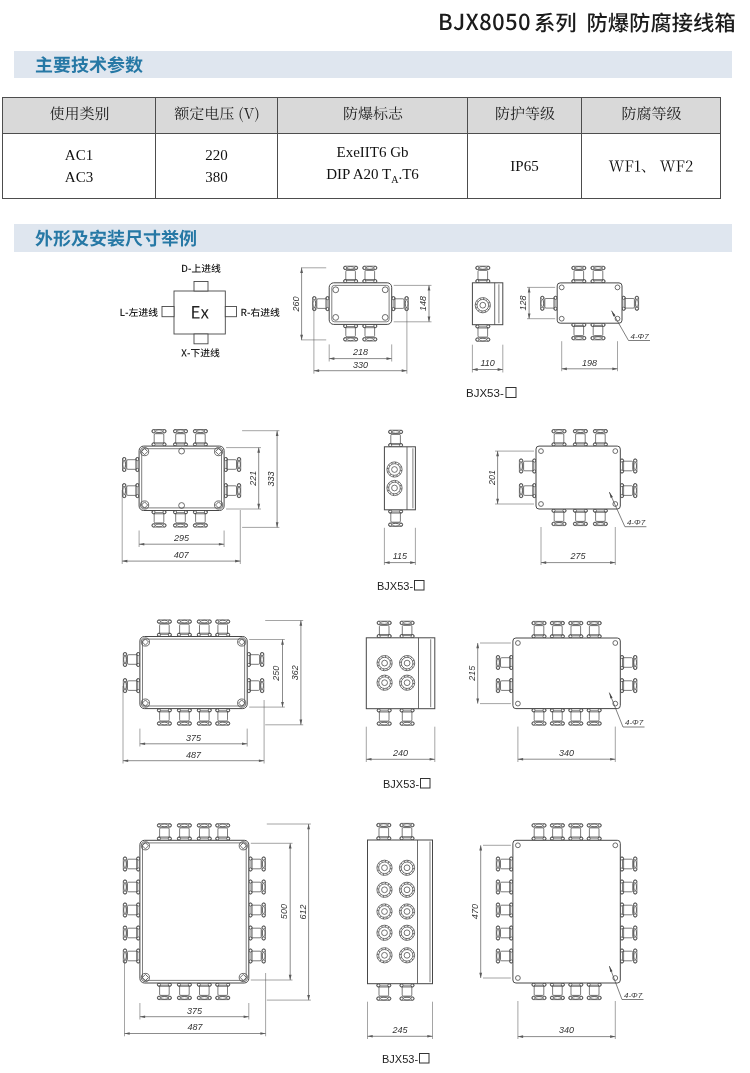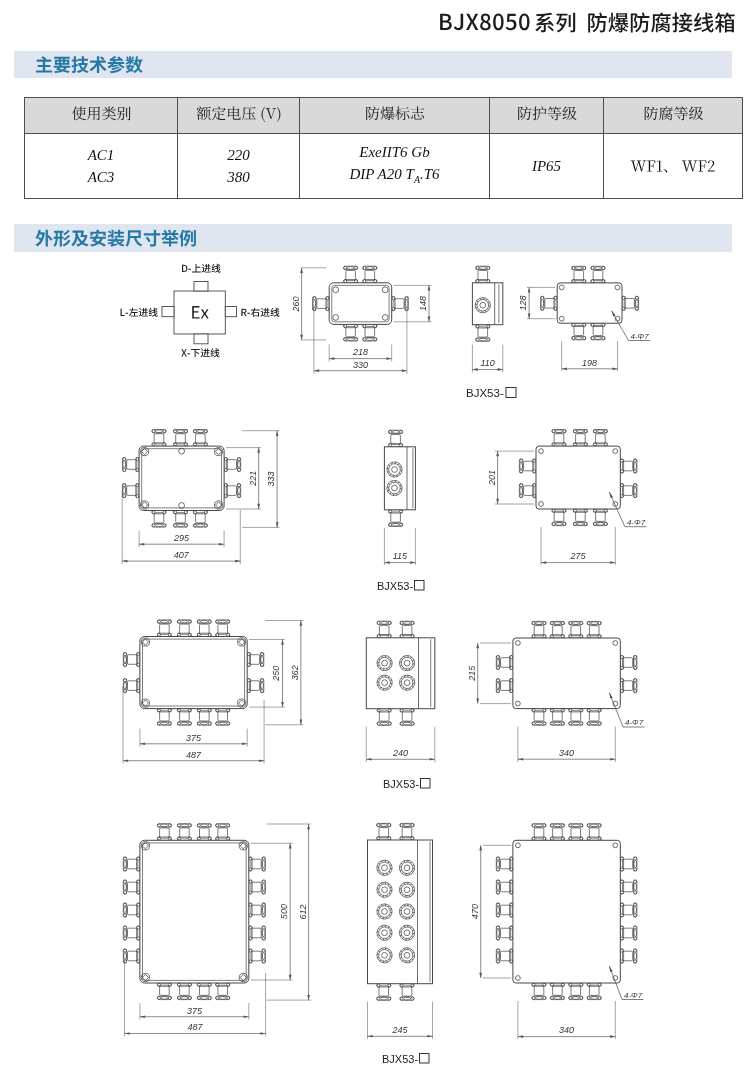--- a/index.html
+++ b/index.html
@@ -1,17 +1,17 @@
 <!DOCTYPE html>
 <html><head><meta charset="utf-8"><title>BJX8050</title><style>
 html,body{margin:0;padding:0;background:#fff;}
 body{width:750px;height:1073px;position:relative;overflow:hidden;font-family:"Liberation Sans",sans-serif;}
 .abs{position:absolute;}
 .bar{position:absolute;left:14px;width:718px;height:27px;background:#dfe6ef;}
-table.t{position:absolute;left:24px;top:97px;border-collapse:collapse;table-layout:fixed;width:718px;font-style:italic;}
+table.t{position:absolute;left:2px;top:97px;border-collapse:collapse;table-layout:fixed;width:718px;}
 table.t td{border:1px solid #4d4d4d;text-align:center;vertical-align:middle;padding:0;}
 td.hd{background:#d9d9d9;height:35px;}
 td.bd{height:64px;font-family:"Liberation Serif",serif;font-size:15px;color:#111;line-height:22px;}
 </style></head><body>
 
 <svg class="abs" style="left:438px;top:0" width="310" height="44" viewBox="0 0 310 44">
     <g fill="#1c1c1c">
       <path transform="translate(0,30)" d="M2.1 0.0V-16.2H7.2Q8.8 -16.2 10.1 -15.8Q11.4 -15.4 12.1 -14.6Q12.9 -13.7 12.9 -12.2Q12.9 -11.4 12.6 -10.7Q12.3 -10.0 11.8 -9.5Q11.3 -9.0 10.6 -8.7V-8.6Q12.0 -8.3 12.8 -7.4Q13.7 -6.4 13.7 -4.8Q13.7 -3.1 12.9 -2.1Q12.1 -1.0 10.7 -0.5Q9.4 0.0 7.6 0.0ZM4.7 -9.4H6.9Q8.7 -9.4 9.5 -10.1Q10.4 -10.8 10.4 -11.9Q10.4 -13.1 9.5 -13.7Q8.6 -14.2 6.9 -14.2H4.7ZM4.7 -2.0H7.3Q9.2 -2.0 10.2 -2.7Q11.2 -3.4 11.2 -4.9Q11.2 -6.3 10.2 -6.9Q9.2 -7.5 7.3 -7.5H4.7Z M20.5 0.3Q18.8 0.3 17.7 -0.4Q16.5 -1.1 15.8 -2.4L17.5 -3.7Q18.1 -2.8 18.7 -2.4Q19.4 -1.9 20.2 -1.9Q21.4 -1.9 22.0 -2.7Q22.6 -3.4 22.6 -5.2V-16.2H25.2V-5.0Q25.2 -3.5 24.7 -2.3Q24.2 -1.1 23.1 -0.4Q22.1 0.3 20.5 0.3Z M28.0 0.0 32.6 -8.4 28.2 -16.2H31.1L33.0 -12.4Q33.3 -11.8 33.6 -11.3Q33.9 -10.7 34.3 -10.0H34.4Q34.7 -10.7 35.0 -11.3Q35.2 -11.8 35.5 -12.4L37.4 -16.2H40.1L35.7 -8.2L40.4 0.0H37.5L35.4 -4.0Q35.1 -4.6 34.8 -5.3Q34.4 -5.9 34.1 -6.7H34.0Q33.6 -5.9 33.3 -5.3Q33.0 -4.6 32.7 -4.0L30.7 0.0Z M47.4 0.3Q45.9 0.3 44.7 -0.3Q43.5 -0.8 42.8 -1.8Q42.2 -2.8 42.2 -4.0Q42.2 -5.1 42.6 -5.9Q43.0 -6.8 43.6 -7.4Q44.3 -8.0 45.0 -8.4V-8.5Q44.1 -9.1 43.5 -10.1Q42.9 -11.0 42.9 -12.3Q42.9 -13.5 43.5 -14.5Q44.1 -15.4 45.1 -15.9Q46.2 -16.5 47.5 -16.5Q48.9 -16.5 49.9 -15.9Q51.0 -15.4 51.5 -14.4Q52.1 -13.4 52.1 -12.2Q52.1 -11.4 51.7 -10.6Q51.4 -9.9 50.9 -9.3Q50.5 -8.7 49.9 -8.4V-8.2Q50.7 -7.9 51.3 -7.3Q51.9 -6.7 52.3 -5.9Q52.7 -5.1 52.7 -4.0Q52.7 -2.8 52.0 -1.8Q51.4 -0.8 50.2 -0.3Q49.0 0.3 47.4 0.3ZM48.5 -9.0Q49.2 -9.7 49.6 -10.4Q49.9 -11.2 49.9 -12.0Q49.9 -12.8 49.7 -13.4Q49.4 -13.9 48.8 -14.3Q48.2 -14.6 47.5 -14.6Q46.5 -14.6 45.8 -14.0Q45.2 -13.4 45.2 -12.3Q45.2 -11.4 45.6 -10.8Q46.1 -10.2 46.8 -9.8Q47.6 -9.4 48.5 -9.0ZM47.5 -1.5Q48.3 -1.5 48.9 -1.9Q49.6 -2.2 49.9 -2.7Q50.3 -3.3 50.3 -4.0Q50.3 -4.8 50.0 -5.3Q49.6 -5.8 49.1 -6.2Q48.6 -6.7 47.8 -7.0Q47.1 -7.3 46.3 -7.7Q45.5 -7.1 44.9 -6.2Q44.4 -5.3 44.4 -4.3Q44.4 -3.5 44.8 -2.9Q45.2 -2.2 45.9 -1.9Q46.6 -1.5 47.5 -1.5Z M60.4 0.3Q58.8 0.3 57.6 -0.6Q56.4 -1.6 55.8 -3.5Q55.1 -5.3 55.1 -8.2Q55.1 -11.0 55.8 -12.8Q56.4 -14.7 57.6 -15.6Q58.8 -16.5 60.4 -16.5Q62.0 -16.5 63.1 -15.6Q64.3 -14.7 65.0 -12.8Q65.6 -11.0 65.6 -8.2Q65.6 -5.3 65.0 -3.5Q64.3 -1.6 63.1 -0.6Q62.0 0.3 60.4 0.3ZM60.4 -1.7Q61.2 -1.7 61.8 -2.4Q62.5 -3.0 62.8 -4.4Q63.2 -5.8 63.2 -8.2Q63.2 -10.5 62.8 -11.9Q62.5 -13.3 61.8 -13.9Q61.2 -14.5 60.4 -14.5Q59.6 -14.5 58.9 -13.9Q58.3 -13.3 57.9 -11.9Q57.6 -10.5 57.6 -8.2Q57.6 -5.8 57.9 -4.4Q58.3 -3.0 58.9 -2.4Q59.6 -1.7 60.4 -1.7Z M73.0 0.3Q71.7 0.3 70.7 -0.0Q69.7 -0.3 69.0 -0.8Q68.2 -1.3 67.7 -1.9L68.9 -3.5Q69.3 -3.1 69.9 -2.7Q70.4 -2.3 71.1 -2.0Q71.8 -1.8 72.7 -1.8Q73.6 -1.8 74.3 -2.2Q75.0 -2.6 75.4 -3.4Q75.9 -4.2 75.9 -5.2Q75.9 -6.8 75.0 -7.7Q74.2 -8.6 72.8 -8.6Q72.0 -8.6 71.5 -8.4Q70.9 -8.2 70.2 -7.7L69.0 -8.5L69.4 -16.2H77.7V-14.1H71.6L71.3 -9.9Q71.8 -10.2 72.3 -10.3Q72.8 -10.5 73.5 -10.5Q74.9 -10.5 76.0 -9.9Q77.1 -9.4 77.8 -8.2Q78.4 -7.1 78.4 -5.3Q78.4 -3.5 77.6 -2.3Q76.9 -1.0 75.6 -0.4Q74.4 0.3 73.0 0.3Z M86.3 0.3Q84.7 0.3 83.6 -0.6Q82.4 -1.6 81.7 -3.5Q81.1 -5.3 81.1 -8.2Q81.1 -11.0 81.7 -12.8Q82.4 -14.7 83.6 -15.6Q84.7 -16.5 86.3 -16.5Q87.9 -16.5 89.1 -15.6Q90.2 -14.7 90.9 -12.8Q91.5 -11.0 91.5 -8.2Q91.5 -5.3 90.9 -3.5Q90.2 -1.6 89.1 -0.6Q87.9 0.3 86.3 0.3ZM86.3 -1.7Q87.1 -1.7 87.8 -2.4Q88.4 -3.0 88.8 -4.4Q89.1 -5.8 89.1 -8.2Q89.1 -10.5 88.8 -11.9Q88.4 -13.3 87.8 -13.9Q87.1 -14.5 86.3 -14.5Q85.5 -14.5 84.9 -13.9Q84.2 -13.3 83.9 -11.9Q83.5 -10.5 83.5 -8.2Q83.5 -5.8 83.9 -4.4Q84.2 -3.0 84.9 -2.4Q85.5 -1.7 86.3 -1.7Z"></path>
       <path transform="translate(96,30.6)" d="M5.7 -4.7 7.7 -4.0Q7.1 -3.1 6.3 -2.3Q5.5 -1.5 4.6 -0.7Q3.8 0.0 3.0 0.6Q2.8 0.4 2.4 0.1Q2.1 -0.1 1.8 -0.4Q1.5 -0.6 1.2 -0.8Q2.4 -1.5 3.7 -2.5Q4.9 -3.6 5.7 -4.7ZM13.4 -3.8 15.0 -4.8Q15.9 -4.2 16.8 -3.4Q17.8 -2.7 18.6 -1.9Q19.5 -1.2 20.0 -0.6L18.3 0.6Q17.8 0.0 16.9 -0.8Q16.1 -1.5 15.2 -2.3Q14.3 -3.1 13.4 -3.8ZM9.8 -6.4H11.8V-0.6Q11.8 0.2 11.6 0.6Q11.4 1.0 10.8 1.3Q10.2 1.5 9.3 1.6Q8.5 1.6 7.3 1.6Q7.2 1.2 7.0 0.6Q6.8 0.0 6.6 -0.4Q7.2 -0.3 7.7 -0.3Q8.3 -0.3 8.7 -0.3Q9.2 -0.3 9.3 -0.3Q9.6 -0.3 9.7 -0.4Q9.8 -0.5 9.8 -0.7ZM16.9 -17.9 18.4 -16.3Q16.8 -15.9 14.9 -15.6Q13.0 -15.3 10.9 -15.1Q8.8 -14.9 6.7 -14.7Q4.6 -14.6 2.6 -14.5Q2.6 -14.9 2.4 -15.4Q2.3 -15.9 2.1 -16.3Q4.1 -16.4 6.1 -16.5Q8.2 -16.7 10.2 -16.9Q12.2 -17.1 13.9 -17.3Q15.6 -17.6 16.9 -17.9ZM2.8 -5.1Q2.8 -5.2 2.7 -5.6Q2.6 -5.9 2.5 -6.3Q2.3 -6.6 2.2 -6.9Q2.8 -7.0 3.5 -7.2Q4.2 -7.5 5.2 -8.0Q5.8 -8.3 6.8 -8.9Q7.9 -9.5 9.2 -10.3Q10.6 -11.1 12.0 -12.1Q13.5 -13.1 14.8 -14.2L16.3 -12.9Q13.4 -10.7 10.3 -8.9Q7.2 -7.2 4.1 -5.9V-5.8Q4.1 -5.8 3.9 -5.8Q3.7 -5.7 3.5 -5.6Q3.2 -5.5 3.0 -5.3Q2.8 -5.2 2.8 -5.1ZM2.8 -5.1 2.8 -6.5 4.0 -7.1 17.3 -8.0Q17.3 -7.7 17.3 -7.2Q17.3 -6.7 17.3 -6.4Q14.2 -6.2 12.0 -6.0Q9.8 -5.9 8.3 -5.7Q6.7 -5.6 5.8 -5.5Q4.8 -5.4 4.2 -5.4Q3.7 -5.3 3.3 -5.2Q3.0 -5.1 2.8 -5.1ZM3.9 -9.6Q3.8 -9.8 3.7 -10.1Q3.6 -10.4 3.5 -10.8Q3.4 -11.1 3.3 -11.3Q3.7 -11.4 4.0 -11.6Q4.4 -11.8 4.9 -12.2Q5.2 -12.3 5.7 -12.7Q6.2 -13.1 6.8 -13.6Q7.4 -14.2 8.1 -14.8Q8.7 -15.5 9.3 -16.1L11.0 -15.2Q9.6 -13.8 8.1 -12.6Q6.6 -11.4 5.1 -10.5V-10.4Q5.1 -10.4 4.9 -10.3Q4.7 -10.3 4.5 -10.1Q4.2 -10.0 4.1 -9.9Q3.9 -9.7 3.9 -9.6ZM3.9 -9.6 3.9 -10.9 4.9 -11.5 12.4 -11.8Q12.3 -11.5 12.3 -11.0Q12.2 -10.6 12.2 -10.3Q9.6 -10.2 8.1 -10.0Q6.5 -9.9 5.7 -9.9Q4.9 -9.8 4.5 -9.7Q4.1 -9.7 3.9 -9.6ZM13.9 -9.4 15.5 -10.2Q16.3 -9.5 17.1 -8.6Q17.9 -7.8 18.6 -6.9Q19.3 -6.1 19.8 -5.4L18.2 -4.5Q17.7 -5.2 17.1 -6.0Q16.4 -6.9 15.5 -7.8Q14.7 -8.7 13.9 -9.4Z M22.5 -16.9H33.5V-15.0H22.5ZM25.9 -16.1 27.9 -15.7Q27.5 -13.8 26.9 -11.9Q26.3 -10.1 25.5 -8.5Q24.7 -7.0 23.7 -5.8Q23.6 -6.0 23.3 -6.2Q23.0 -6.5 22.7 -6.7Q22.4 -7.0 22.2 -7.2Q23.1 -8.2 23.8 -9.6Q24.5 -11.0 25.1 -12.7Q25.6 -14.3 25.9 -16.1ZM26.3 -12.2H31.3V-10.3H25.7ZM31.0 -12.2H31.3L31.7 -12.2L32.9 -11.9Q32.4 -8.2 31.2 -5.5Q30.0 -2.8 28.2 -0.9Q26.4 0.9 24.0 1.9Q23.9 1.7 23.7 1.4Q23.5 1.0 23.2 0.7Q23.0 0.4 22.8 0.2Q24.9 -0.6 26.6 -2.2Q28.3 -3.9 29.4 -6.3Q30.6 -8.7 31.0 -11.8ZM25.1 -6.3 26.2 -7.8Q26.8 -7.4 27.4 -6.9Q28.1 -6.4 28.6 -6.0Q29.2 -5.5 29.6 -5.1L28.4 -3.4Q28.0 -3.8 27.5 -4.3Q26.9 -4.8 26.3 -5.3Q25.6 -5.8 25.1 -6.3ZM34.7 -15.6H36.7V-3.5H34.7ZM39.1 -17.8H41.2V-0.7Q41.2 0.2 40.9 0.6Q40.7 1.1 40.2 1.3Q39.7 1.6 38.8 1.6Q38.0 1.7 36.7 1.7Q36.6 1.3 36.4 0.7Q36.3 0.2 36.0 -0.2Q36.9 -0.2 37.6 -0.2Q38.4 -0.2 38.7 -0.2Q38.9 -0.2 39.0 -0.3Q39.1 -0.4 39.1 -0.7Z"></path>
       <path transform="translate(148.5,30.6)" d="M12.7 -17.6 14.5 -18.0Q14.8 -17.3 15.1 -16.4Q15.4 -15.5 15.6 -14.9L13.7 -14.4Q13.5 -15.0 13.3 -15.9Q13.0 -16.8 12.7 -17.6ZM8.1 -14.5H20.3V-12.6H8.1ZM12.2 -9.6H17.8V-7.8H12.2ZM17.1 -9.6H19.1Q19.1 -9.6 19.1 -9.5Q19.1 -9.3 19.1 -9.1Q19.1 -8.9 19.1 -8.8Q19.0 -6.4 18.9 -4.6Q18.8 -2.9 18.7 -1.8Q18.6 -0.7 18.4 -0.0Q18.3 0.6 18.0 0.9Q17.7 1.3 17.3 1.5Q17.0 1.6 16.4 1.7Q16.0 1.8 15.2 1.8Q14.4 1.8 13.6 1.7Q13.6 1.3 13.4 0.7Q13.2 0.2 13.0 -0.3Q13.8 -0.2 14.5 -0.2Q15.2 -0.1 15.5 -0.1Q16.0 -0.1 16.3 -0.4Q16.5 -0.7 16.6 -1.6Q16.8 -2.5 16.9 -4.4Q17.0 -6.2 17.1 -9.3ZM11.2 -13.4H13.2Q13.1 -11.0 12.9 -8.7Q12.7 -6.4 12.2 -4.5Q11.6 -2.5 10.4 -1.0Q9.3 0.6 7.3 1.7Q7.1 1.4 6.7 0.9Q6.3 0.5 6.0 0.2Q7.8 -0.8 8.9 -2.2Q9.9 -3.6 10.4 -5.3Q10.9 -7.1 11.0 -9.1Q11.1 -11.2 11.2 -13.4ZM1.7 -17.1H7.0V-15.3H3.6V1.8H1.7ZM6.5 -17.1H6.8L7.1 -17.1L8.5 -16.3Q8.2 -15.4 7.8 -14.4Q7.5 -13.4 7.1 -12.4Q6.7 -11.3 6.4 -10.5Q7.5 -9.2 7.9 -8.0Q8.2 -6.9 8.2 -5.9Q8.2 -4.9 8.0 -4.3Q7.8 -3.6 7.3 -3.2Q7.0 -3.0 6.7 -2.9Q6.4 -2.8 6.1 -2.8Q5.8 -2.8 5.4 -2.7Q5.0 -2.7 4.6 -2.8Q4.6 -3.2 4.4 -3.7Q4.3 -4.2 4.1 -4.6Q4.4 -4.5 4.7 -4.5Q5.0 -4.5 5.3 -4.5Q5.7 -4.5 6.0 -4.7Q6.2 -4.9 6.3 -5.3Q6.4 -5.7 6.4 -6.1Q6.4 -7.0 6.0 -8.0Q5.7 -9.1 4.6 -10.3Q4.8 -11.0 5.1 -11.8Q5.4 -12.7 5.6 -13.6Q5.9 -14.4 6.1 -15.2Q6.3 -15.9 6.5 -16.5Z M24.7 -17.8H26.4V-10.5Q26.4 -8.4 26.2 -6.2Q26.0 -4.1 25.3 -2.1Q24.6 -0.1 23.2 1.6Q23.1 1.4 22.8 1.2Q22.6 1.0 22.4 0.7Q22.1 0.5 22.0 0.4Q23.2 -1.2 23.8 -3.0Q24.3 -4.8 24.5 -6.7Q24.7 -8.6 24.7 -10.5ZM22.9 -13.6 24.1 -13.4Q24.1 -12.6 24.0 -11.6Q23.9 -10.5 23.7 -9.6Q23.5 -8.6 23.2 -7.8L22.0 -8.3Q22.3 -9.0 22.4 -9.9Q22.6 -10.8 22.7 -11.8Q22.9 -12.7 22.9 -13.6ZM27.6 -14.2 29.1 -13.7Q28.9 -12.9 28.6 -12.1Q28.4 -11.3 28.1 -10.6Q27.9 -9.8 27.7 -9.3L26.6 -9.7Q26.8 -10.3 27.0 -11.1Q27.2 -11.9 27.4 -12.7Q27.5 -13.5 27.6 -14.2ZM25.9 -6.1Q26.1 -5.9 26.4 -5.5Q26.7 -5.0 27.0 -4.5Q27.4 -4.0 27.8 -3.4Q28.1 -2.9 28.4 -2.5Q28.7 -2.1 28.8 -1.8L27.5 -0.5Q27.3 -1.0 26.9 -1.6Q26.6 -2.3 26.2 -3.0Q25.8 -3.7 25.4 -4.3Q25.0 -4.9 24.8 -5.2ZM36.5 -11.9H38.3V-6.6H36.5ZM34.2 -5.6H36.0V0.1Q36.0 0.7 35.9 1.0Q35.7 1.4 35.3 1.6Q34.9 1.7 34.2 1.8Q33.6 1.8 32.7 1.8Q32.6 1.5 32.4 1.1Q32.2 0.7 32.1 0.3Q32.7 0.4 33.2 0.4Q33.7 0.4 33.9 0.4Q34.2 0.3 34.2 0.1ZM38.3 -6.8Q38.7 -6.3 39.4 -5.7Q40.0 -5.2 40.7 -4.8Q41.5 -4.3 42.2 -4.1Q41.9 -3.9 41.6 -3.5Q41.3 -3.1 41.1 -2.9Q40.4 -3.2 39.6 -3.8Q38.9 -4.3 38.2 -5.0Q37.6 -5.7 37.1 -6.4ZM34.9 -1.5 35.8 -2.6Q36.8 -2.3 37.8 -1.8Q38.7 -1.4 39.6 -0.9Q40.5 -0.5 41.1 -0.1L40.1 1.1Q39.5 0.7 38.6 0.2Q37.8 -0.2 36.8 -0.7Q35.9 -1.2 34.9 -1.5ZM38.1 -4.2 39.3 -3.5Q38.8 -2.9 38.2 -2.3Q37.7 -1.7 37.2 -1.3L36.1 -2.0Q36.6 -2.4 37.2 -3.1Q37.7 -3.7 38.1 -4.2ZM29.2 -10.3H41.0V-8.9H29.2ZM28.4 -7.6H41.6V-6.2H28.4ZM31.8 -11.9H33.6V-6.6H31.8ZM28.4 -0.4Q29.6 -0.8 31.3 -1.4Q33.0 -2.1 34.8 -2.8L35.1 -1.5Q33.5 -0.8 31.9 -0.2Q30.4 0.5 29.1 1.0ZM32.2 -6.8 33.4 -6.3Q32.9 -5.7 32.2 -5.0Q31.5 -4.4 30.7 -3.9Q29.9 -3.3 29.1 -3.0Q28.9 -3.3 28.6 -3.6Q28.3 -4.0 28.0 -4.2Q28.8 -4.5 29.5 -4.9Q30.3 -5.3 31.0 -5.8Q31.7 -6.3 32.2 -6.8ZM31.0 -3.7 32.2 -4.5Q32.6 -4.1 33.0 -3.7Q33.4 -3.2 33.6 -2.9L32.3 -2.0Q32.1 -2.4 31.7 -2.9Q31.4 -3.3 31.0 -3.7ZM31.5 -13.8V-12.7H38.8V-13.8ZM31.5 -16.1V-15.1H38.8V-16.1ZM29.7 -17.4H40.6V-11.4H29.7Z M55.3 -17.6 57.1 -18.0Q57.4 -17.3 57.7 -16.4Q58.0 -15.5 58.2 -14.9L56.3 -14.4Q56.1 -15.0 55.9 -15.9Q55.6 -16.8 55.3 -17.6ZM50.7 -14.5H62.9V-12.6H50.7ZM54.8 -9.6H60.4V-7.8H54.8ZM59.7 -9.6H61.7Q61.7 -9.6 61.7 -9.5Q61.7 -9.3 61.7 -9.1Q61.7 -8.9 61.7 -8.8Q61.6 -6.4 61.5 -4.6Q61.4 -2.9 61.3 -1.8Q61.2 -0.7 61.0 -0.0Q60.9 0.6 60.6 0.9Q60.3 1.3 59.9 1.5Q59.6 1.6 59.0 1.7Q58.6 1.8 57.8 1.8Q57.0 1.8 56.2 1.7Q56.2 1.3 56.0 0.7Q55.8 0.2 55.6 -0.3Q56.4 -0.2 57.1 -0.2Q57.8 -0.1 58.1 -0.1Q58.6 -0.1 58.9 -0.4Q59.1 -0.7 59.2 -1.6Q59.4 -2.5 59.5 -4.4Q59.6 -6.2 59.7 -9.3ZM53.8 -13.4H55.8Q55.7 -11.0 55.5 -8.7Q55.3 -6.4 54.8 -4.5Q54.2 -2.5 53.0 -1.0Q51.9 0.6 49.9 1.7Q49.7 1.4 49.3 0.9Q48.9 0.5 48.6 0.2Q50.4 -0.8 51.5 -2.2Q52.5 -3.6 53.0 -5.3Q53.5 -7.1 53.6 -9.1Q53.7 -11.2 53.8 -13.4ZM44.3 -17.1H49.6V-15.3H46.2V1.8H44.3ZM49.1 -17.1H49.4L49.7 -17.1L51.1 -16.3Q50.8 -15.4 50.4 -14.4Q50.1 -13.4 49.7 -12.4Q49.3 -11.3 49.0 -10.5Q50.1 -9.2 50.5 -8.0Q50.8 -6.9 50.8 -5.9Q50.8 -4.9 50.6 -4.3Q50.4 -3.6 49.9 -3.2Q49.6 -3.0 49.3 -2.9Q49.0 -2.8 48.7 -2.8Q48.4 -2.8 48.0 -2.7Q47.6 -2.7 47.2 -2.8Q47.2 -3.2 47.0 -3.7Q46.9 -4.2 46.7 -4.6Q47.0 -4.5 47.3 -4.5Q47.6 -4.5 47.9 -4.5Q48.3 -4.5 48.6 -4.7Q48.8 -4.9 48.9 -5.3Q49.0 -5.7 49.0 -6.1Q49.0 -7.0 48.6 -8.0Q48.3 -9.1 47.2 -10.3Q47.4 -11.0 47.7 -11.8Q48.0 -12.7 48.2 -13.6Q48.5 -14.4 48.7 -15.2Q48.9 -15.9 49.1 -16.5Z M73.9 -12.9H83.9V-11.5H73.9ZM79.8 -14.3H81.6V-9.0Q81.6 -8.4 81.4 -8.2Q81.3 -7.9 80.8 -7.7Q80.4 -7.6 79.7 -7.6Q79.1 -7.6 78.1 -7.6Q78.1 -7.9 77.9 -8.2Q77.7 -8.5 77.6 -8.8Q78.2 -8.7 78.8 -8.7Q79.3 -8.7 79.5 -8.7Q79.8 -8.8 79.8 -9.1ZM69.4 -6.8H82.1V-5.3H71.2V1.6H69.4ZM75.2 -4.2 76.2 -5.1Q76.9 -4.9 77.8 -4.6Q78.7 -4.3 79.4 -3.9Q80.2 -3.6 80.8 -3.3L79.8 -2.3Q79.2 -2.6 78.4 -3.0Q77.7 -3.3 76.8 -3.6Q76.0 -4.0 75.2 -4.2ZM75.3 -1.4 76.3 -2.3Q76.9 -2.1 77.7 -1.8Q78.4 -1.5 79.1 -1.2Q79.8 -0.9 80.3 -0.6L79.3 0.4Q78.8 0.1 78.1 -0.2Q77.4 -0.5 76.7 -0.9Q75.9 -1.2 75.3 -1.4ZM74.2 -10.4 75.3 -11.3Q75.8 -11.1 76.3 -10.8Q76.8 -10.5 77.2 -10.1Q77.7 -9.8 78.0 -9.6L76.9 -8.6Q76.4 -9.0 75.7 -9.5Q74.9 -10.0 74.2 -10.4ZM72.5 -14.5 74.0 -13.9Q73.3 -12.7 72.1 -11.5Q70.9 -10.3 69.6 -9.5Q69.5 -9.7 69.4 -10.0Q69.2 -10.2 69.0 -10.5Q68.8 -10.8 68.6 -10.9Q69.7 -11.6 70.8 -12.5Q71.8 -13.4 72.5 -14.5ZM75.6 -8.0H77.2Q77.1 -6.8 76.8 -5.9Q76.5 -5.0 76.0 -4.3Q75.4 -3.6 74.5 -3.1Q73.6 -2.6 72.3 -2.3Q72.1 -2.5 71.9 -2.9Q71.7 -3.2 71.4 -3.4Q73.0 -3.8 73.9 -4.3Q74.7 -4.9 75.1 -5.8Q75.5 -6.7 75.6 -8.0ZM75.5 -3.2H77.1Q76.8 -2.3 76.2 -1.6Q75.7 -0.8 74.7 -0.3Q73.8 0.3 72.4 0.7Q72.3 0.4 72.0 -0.0Q71.7 -0.4 71.5 -0.6Q72.7 -0.8 73.5 -1.2Q74.3 -1.6 74.8 -2.1Q75.2 -2.6 75.5 -3.2ZM81.2 -6.8H83.0V-0.2Q83.0 0.4 82.9 0.8Q82.7 1.2 82.3 1.4Q81.8 1.5 81.1 1.6Q80.3 1.6 79.2 1.6Q79.2 1.3 79.0 0.8Q78.9 0.4 78.7 0.1Q79.5 0.1 80.1 0.1Q80.7 0.1 80.9 0.1Q81.1 0.1 81.1 0.0Q81.2 -0.0 81.2 -0.2ZM67.4 -16.4H84.2V-14.7H67.4ZM66.4 -16.4H68.3V-10.0Q68.3 -8.7 68.3 -7.2Q68.2 -5.6 68.0 -4.0Q67.8 -2.4 67.3 -0.9Q66.9 0.7 66.2 1.9Q66.0 1.7 65.7 1.5Q65.4 1.3 65.1 1.0Q64.8 0.8 64.6 0.7Q65.2 -0.4 65.6 -1.8Q65.9 -3.2 66.1 -4.6Q66.3 -6.1 66.3 -7.4Q66.4 -8.8 66.4 -10.0ZM70.9 -11.6 72.1 -12.9 72.6 -12.8V-7.4H70.9ZM73.7 -17.7 75.6 -18.1Q75.9 -17.6 76.3 -16.9Q76.6 -16.3 76.8 -15.8L74.8 -15.3Q74.6 -15.8 74.3 -16.5Q73.9 -17.1 73.7 -17.7Z M85.7 -6.9Q86.9 -7.2 88.6 -7.7Q90.3 -8.1 92.0 -8.7L92.3 -6.8Q90.7 -6.3 89.1 -5.8Q87.5 -5.3 86.2 -4.9ZM86.0 -13.8H92.2V-11.9H86.0ZM88.4 -18.0H90.3V-0.5Q90.3 0.2 90.1 0.7Q89.9 1.1 89.5 1.3Q89.1 1.6 88.4 1.6Q87.8 1.7 86.8 1.7Q86.8 1.3 86.6 0.8Q86.5 0.2 86.3 -0.2Q86.9 -0.2 87.4 -0.2Q87.9 -0.1 88.1 -0.2Q88.4 -0.2 88.4 -0.5ZM93.4 -15.9H105.0V-14.2H93.4ZM92.7 -10.9H105.5V-9.2H92.7ZM94.9 -13.5 96.4 -14.1Q96.8 -13.5 97.3 -12.8Q97.7 -12.1 97.9 -11.5L96.2 -10.8Q96.1 -11.4 95.7 -12.1Q95.3 -12.9 94.9 -13.5ZM101.4 -14.1 103.2 -13.5Q102.8 -12.7 102.3 -11.8Q101.8 -10.9 101.3 -10.3L99.7 -10.9Q100.0 -11.3 100.3 -11.9Q100.6 -12.4 100.9 -13.0Q101.2 -13.6 101.4 -14.1ZM92.4 -7.1H105.8V-5.4H92.4ZM101.4 -5.8 103.3 -5.5Q102.9 -3.8 102.1 -2.6Q101.2 -1.4 100.0 -0.5Q98.7 0.3 97.0 0.9Q95.2 1.4 92.8 1.7Q92.7 1.3 92.5 0.8Q92.3 0.4 92.0 0.1Q94.9 -0.2 96.8 -0.9Q98.7 -1.5 99.8 -2.7Q100.9 -3.9 101.4 -5.8ZM93.6 -2.8Q94.2 -3.7 95.0 -4.7Q95.7 -5.8 96.3 -7.0Q96.9 -8.2 97.4 -9.2L99.2 -8.8Q98.8 -7.8 98.1 -6.6Q97.5 -5.4 96.8 -4.4Q96.2 -3.4 95.6 -2.6ZM93.6 -2.8 94.7 -4.2Q96.1 -3.8 97.5 -3.3Q99.0 -2.8 100.4 -2.1Q101.8 -1.5 103.1 -0.9Q104.3 -0.3 105.2 0.3L104.0 1.8Q103.1 1.2 101.9 0.6Q100.7 -0.0 99.3 -0.7Q97.9 -1.3 96.4 -1.9Q94.9 -2.4 93.6 -2.8ZM97.2 -17.5 99.1 -17.8Q99.5 -17.2 99.9 -16.5Q100.3 -15.7 100.5 -15.2L98.5 -14.8Q98.3 -15.4 98.0 -16.1Q97.6 -16.9 97.2 -17.5Z M108.2 -3.8Q108.1 -4.0 108.0 -4.3Q107.9 -4.6 107.8 -5.0Q107.7 -5.3 107.6 -5.6Q107.9 -5.6 108.3 -6.0Q108.7 -6.4 109.2 -7.0Q109.5 -7.2 110.0 -7.9Q110.5 -8.6 111.1 -9.5Q111.8 -10.4 112.4 -11.4Q113.1 -12.5 113.6 -13.6L115.3 -12.5Q114.0 -10.4 112.5 -8.4Q111.0 -6.3 109.5 -4.8V-4.7Q109.5 -4.7 109.3 -4.6Q109.1 -4.5 108.8 -4.4Q108.6 -4.2 108.4 -4.1Q108.2 -3.9 108.2 -3.8ZM108.2 -3.8 108.1 -5.4 109.0 -6.0 114.8 -7.0Q114.7 -6.6 114.7 -6.1Q114.7 -5.6 114.7 -5.3Q112.8 -4.9 111.6 -4.7Q110.3 -4.4 109.7 -4.2Q109.0 -4.1 108.7 -4.0Q108.4 -3.9 108.2 -3.8ZM108.1 -8.9Q108.0 -9.1 107.9 -9.5Q107.8 -9.8 107.6 -10.2Q107.5 -10.5 107.4 -10.8Q107.7 -10.9 108.0 -11.2Q108.3 -11.6 108.6 -12.1Q108.8 -12.3 109.2 -12.9Q109.5 -13.5 109.9 -14.3Q110.3 -15.1 110.7 -16.1Q111.1 -17.0 111.4 -17.9L113.3 -17.0Q112.8 -15.8 112.1 -14.5Q111.4 -13.2 110.7 -12.1Q109.9 -10.9 109.2 -10.0V-9.9Q109.2 -9.9 109.0 -9.8Q108.8 -9.7 108.6 -9.6Q108.4 -9.4 108.2 -9.2Q108.1 -9.1 108.1 -8.9ZM108.1 -8.9 108.0 -10.4 108.9 -11.0 112.8 -11.3Q112.7 -10.9 112.7 -10.4Q112.6 -10.0 112.6 -9.7Q111.3 -9.5 110.5 -9.4Q109.6 -9.3 109.2 -9.2Q108.7 -9.1 108.4 -9.1Q108.2 -9.0 108.1 -8.9ZM107.6 -1.3Q108.5 -1.5 109.7 -1.9Q110.8 -2.2 112.1 -2.6Q113.4 -2.9 114.8 -3.3L115.1 -1.7Q113.2 -1.1 111.4 -0.5Q109.5 0.1 108.0 0.6ZM115.7 -13.0 125.8 -14.5 126.1 -12.7 116.0 -11.1ZM115.3 -8.4 126.4 -10.4 126.7 -8.6 115.6 -6.6ZM118.8 -18.0H120.8Q120.8 -15.7 120.9 -13.5Q121.0 -11.2 121.3 -9.2Q121.5 -7.3 121.9 -5.6Q122.2 -3.9 122.7 -2.7Q123.1 -1.5 123.7 -0.9Q124.2 -0.2 124.8 -0.2Q125.1 -0.2 125.3 -0.4Q125.4 -0.6 125.5 -1.1Q125.6 -1.6 125.7 -2.5Q126.0 -2.2 126.4 -1.9Q126.8 -1.6 127.1 -1.4Q127.0 -0.2 126.7 0.5Q126.4 1.2 125.9 1.5Q125.4 1.8 124.6 1.8Q123.5 1.8 122.7 1.0Q121.9 0.2 121.2 -1.1Q120.6 -2.5 120.1 -4.4Q119.7 -6.2 119.4 -8.4Q119.1 -10.7 119.0 -13.1Q118.8 -15.5 118.8 -18.0ZM121.5 -16.6 122.7 -17.7Q123.2 -17.4 123.7 -17.1Q124.3 -16.8 124.8 -16.5Q125.3 -16.1 125.6 -15.8L124.4 -14.6Q123.9 -15.1 123.1 -15.6Q122.3 -16.2 121.5 -16.6ZM125.2 -7.5 126.9 -6.7Q125.7 -4.8 124.0 -3.3Q122.2 -1.7 120.2 -0.5Q118.1 0.6 115.8 1.4Q115.6 1.1 115.3 0.6Q114.9 0.1 114.6 -0.2Q116.8 -0.9 118.8 -1.9Q120.8 -3.0 122.5 -4.4Q124.1 -5.8 125.2 -7.5Z M138.4 -11.1H147.4V1.6H145.3V-9.3H140.3V1.8H138.4ZM129.0 -9.6H137.8V-7.8H129.0ZM139.3 -7.5H146.3V-6.0H139.3ZM139.3 -4.2H146.3V-2.6H139.3ZM139.3 -0.8H146.3V0.9H139.3ZM132.7 -11.9H134.6V1.8H132.7ZM134.3 -7.4Q134.6 -7.2 135.1 -6.7Q135.6 -6.2 136.2 -5.7Q136.8 -5.2 137.3 -4.7Q137.8 -4.2 138.0 -4.0L136.7 -2.4Q136.4 -2.8 136.0 -3.4Q135.5 -3.9 135.0 -4.5Q134.5 -5.1 134.0 -5.6Q133.5 -6.1 133.2 -6.5ZM131.4 -16.0H138.2V-14.3H131.4ZM139.9 -16.0H148.1V-14.3H139.9ZM131.7 -18.1 133.6 -17.6Q133.2 -16.5 132.6 -15.3Q132.1 -14.2 131.4 -13.2Q130.8 -12.2 130.1 -11.4Q130.0 -11.5 129.7 -11.8Q129.3 -12.0 129.0 -12.2Q128.7 -12.4 128.5 -12.5Q129.5 -13.5 130.3 -15.0Q131.2 -16.5 131.7 -18.1ZM140.1 -18.1 142.1 -17.6Q141.5 -15.9 140.6 -14.3Q139.7 -12.6 138.6 -11.6Q138.5 -11.7 138.1 -11.9Q137.8 -12.2 137.5 -12.4Q137.2 -12.6 136.9 -12.7Q138.0 -13.7 138.8 -15.1Q139.7 -16.5 140.1 -18.1ZM132.5 -14.7 134.1 -15.4Q134.5 -14.7 135.0 -13.8Q135.4 -12.9 135.6 -12.3L133.8 -11.5Q133.7 -12.2 133.3 -13.1Q132.9 -14.0 132.5 -14.7ZM141.4 -14.7 143.0 -15.3Q143.6 -14.6 144.2 -13.8Q144.8 -12.9 145.1 -12.2L143.3 -11.5Q143.1 -12.2 142.5 -13.1Q142.0 -13.9 141.4 -14.7ZM132.6 -8.6 134.1 -7.7Q133.6 -6.5 132.9 -5.1Q132.2 -3.8 131.3 -2.6Q130.5 -1.4 129.6 -0.5Q129.4 -0.8 129.1 -1.3Q128.7 -1.8 128.4 -2.0Q129.2 -2.8 130.0 -3.9Q130.8 -4.9 131.5 -6.2Q132.2 -7.4 132.6 -8.6Z"></path>

